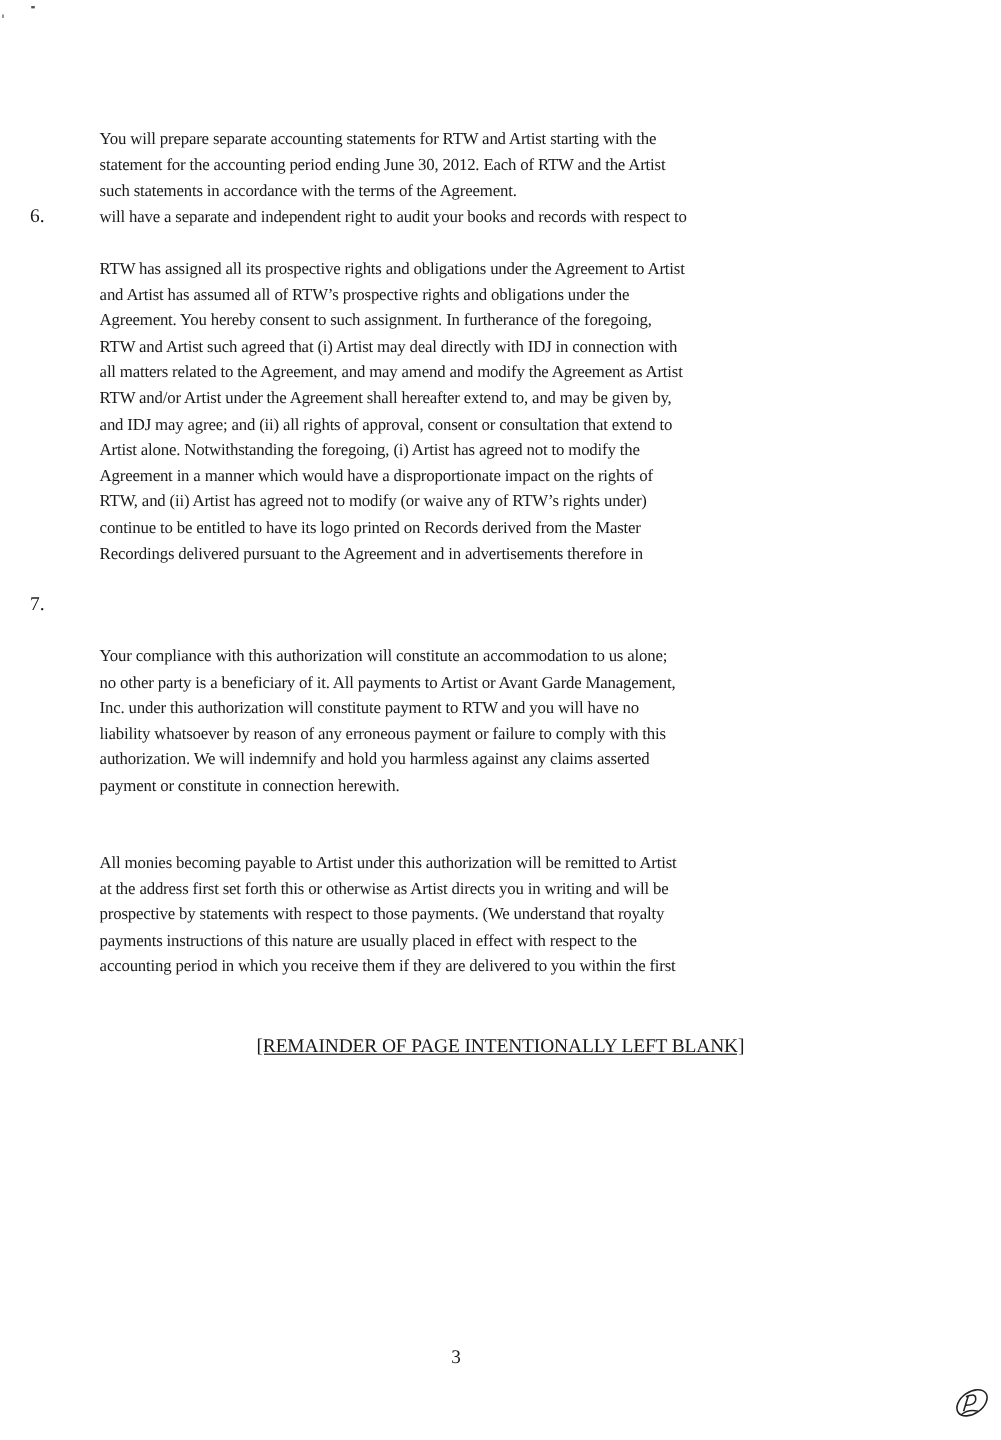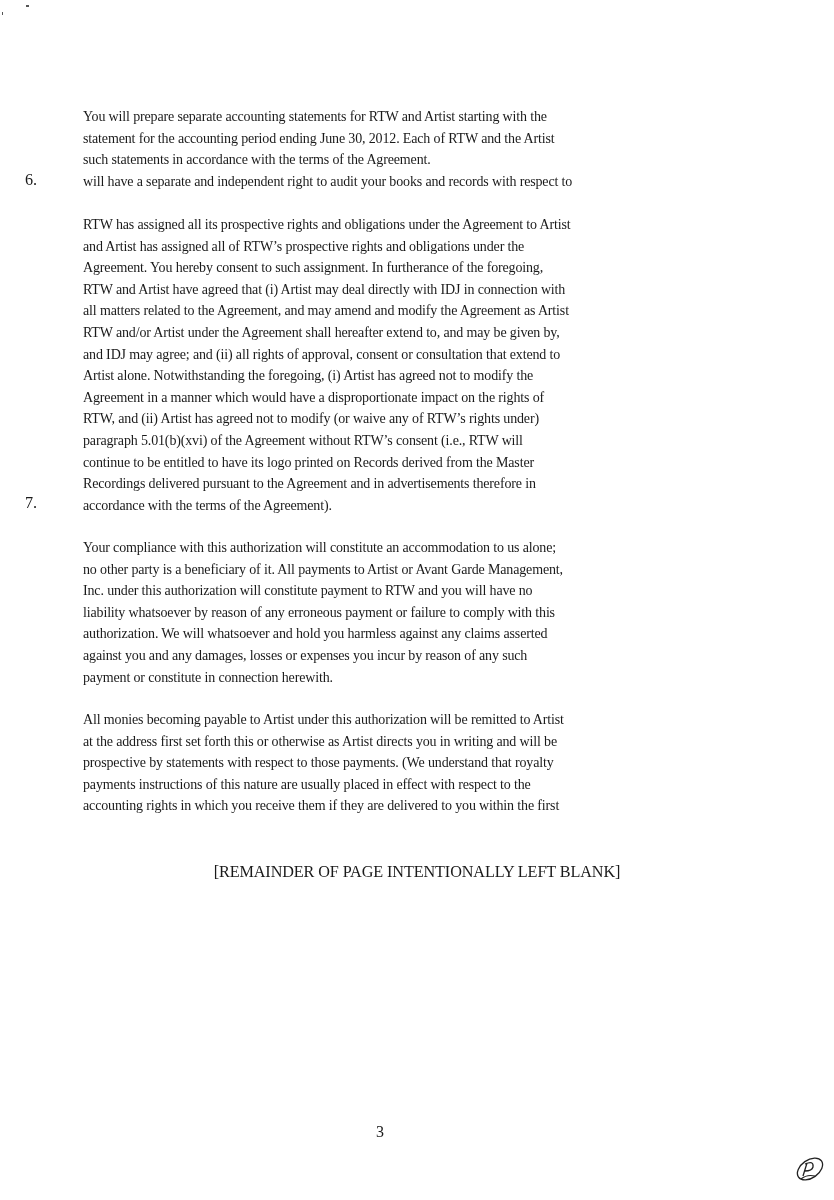--- a/index.html
+++ b/index.html
@@ -48,20 +48,21 @@
     }
     .center-note {
       position: absolute;
       left: 0;
       width: 834px;
       top: 862px;
       text-align: center;
       font-size: 16.2px;
       line-height: 21.6px;
       letter-spacing: -0.1px;
+      text-decoration: underline;
     }
     .page-number {
       position: absolute;
       left: 0;
       width: 760px;
       text-align: center;
       top: 1123px;
       font-size: 16px;
     }
     .initials {
@@ -83,52 +84,49 @@
   <div class="block" style="top:62px;">
     <span class="line">You will prepare separate accounting statements for RTW and Artist starting with the</span>
     <span class="line">statement for the accounting period ending June 30, 2012.  Each of RTW and the Artist</span>
     <span class="line">such statements in accordance with the terms of the Agreement.</span>
     <span class="line">will have a separate and independent right to audit your books and records with respect to</span>
   </div>
 
   <div class="num" style="top:170px;">6.</div>
   <div class="block" style="top:170px;">
     <span class="line">RTW has assigned all its prospective rights and obligations under the Agreement to Artist</span>
-    <span class="line">and Artist has assigned all of RTW’s prospective rights and obligations under the</span>
+    <span class="line">and Artist has assumed all of RTW’s prospective rights and obligations under the</span>
     <span class="line">Agreement.  You hereby consent to such assignment.  In furtherance of the foregoing,</span>
-    <span class="line">RTW and Artist have agreed that (i) Artist may deal directly with IDJ in connection with</span>
+    <span class="line">RTW and Artist such agreed that (i) Artist may deal directly with IDJ in connection with</span>
     <span class="line">all matters related to the Agreement, and may amend and modify the Agreement as Artist</span>
     <span class="line">RTW and/or Artist under the Agreement shall hereafter extend to, and may be given by,</span>
     <span class="line">and IDJ may agree; and (ii) all rights of approval, consent or consultation that extend to</span>
     <span class="line">Artist alone.  Notwithstanding the foregoing, (i) Artist has agreed not to modify the</span>
     <span class="line">Agreement in a manner which would have a disproportionate impact on the rights of</span>
     <span class="line">RTW, and (ii) Artist has agreed not to modify (or waive any of RTW’s rights under)</span>
-    <span class="line">paragraph 5.01(b)(xvi) of the Agreement without RTW’s consent (i.e., RTW will</span>
     <span class="line">continue to be entitled to have its logo printed on Records derived from the Master</span>
     <span class="line">Recordings delivered pursuant to the Agreement and in advertisements therefore in</span>
-    <span class="line">accordance with the terms of the Agreement).</span>
   </div>
 
   <div class="num" style="top:493px;">7.</div>
   <div class="block" style="top:493px;">
     <span class="line">Your compliance with this authorization will constitute an accommodation to us alone;</span>
     <span class="line">no other party is a beneficiary of it.  All payments to Artist or Avant Garde Management,</span>
     <span class="line">Inc. under this authorization will constitute payment to RTW and you will have no</span>
     <span class="line">liability whatsoever by reason of any erroneous payment or failure to comply with this</span>
-    <span class="line">authorization.  We will whatsoever and hold you harmless against any claims asserted</span>
-    <span class="line">against you and any damages, losses or expenses you incur by reason of any such</span>
+    <span class="line">authorization.  We will indemnify and hold you harmless against any claims asserted</span>
     <span class="line">payment or constitute in connection herewith.</span>
   </div>
 
   <div class="block" style="top:665px;">
     <span class="line">All monies becoming payable to Artist under this authorization will be remitted to Artist</span>
     <span class="line">at the address first set forth this or otherwise as Artist directs you in writing and will be</span>
     <span class="line">prospective by statements with respect to those payments.  (We understand that royalty</span>
     <span class="line">payments instructions of this nature are usually placed in effect with respect to the</span>
-    <span class="line">accounting rights in which you receive them if they are delivered to you within the first</span>
+    <span class="line">accounting period in which you receive them if they are delivered to you within the first</span>
   </div>
 
   <div class="center-note">[REMAINDER OF PAGE INTENTIONALLY LEFT BLANK]</div>
 
   <div class="page-number">3</div>
 
   <div class="initials">
     <svg width="34" height="34" viewBox="0 0 34 34" xmlns="http://www.w3.org/2000/svg">
       <ellipse cx="17" cy="17" rx="14" ry="9" transform="rotate(-35 17 17)" fill="none" stroke="#222" stroke-width="1.3"></ellipse>
       <path d="M10 24 L14 11 M12 12 Q21 8 20 15 Q19 19 12 19" fill="none" stroke="#222" stroke-width="1.3"></path>

